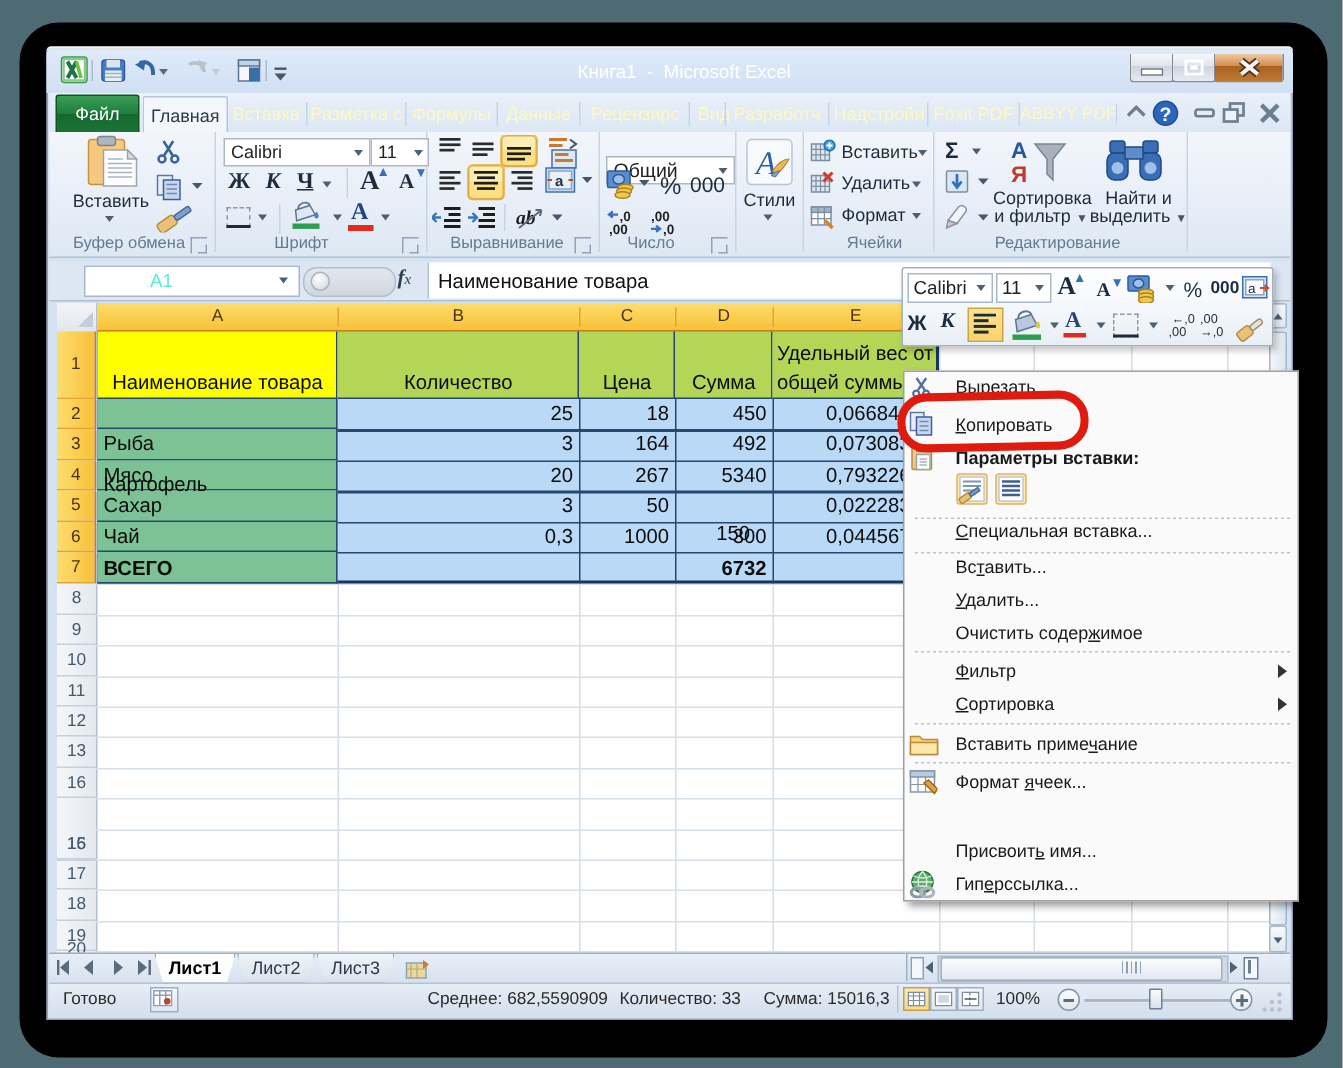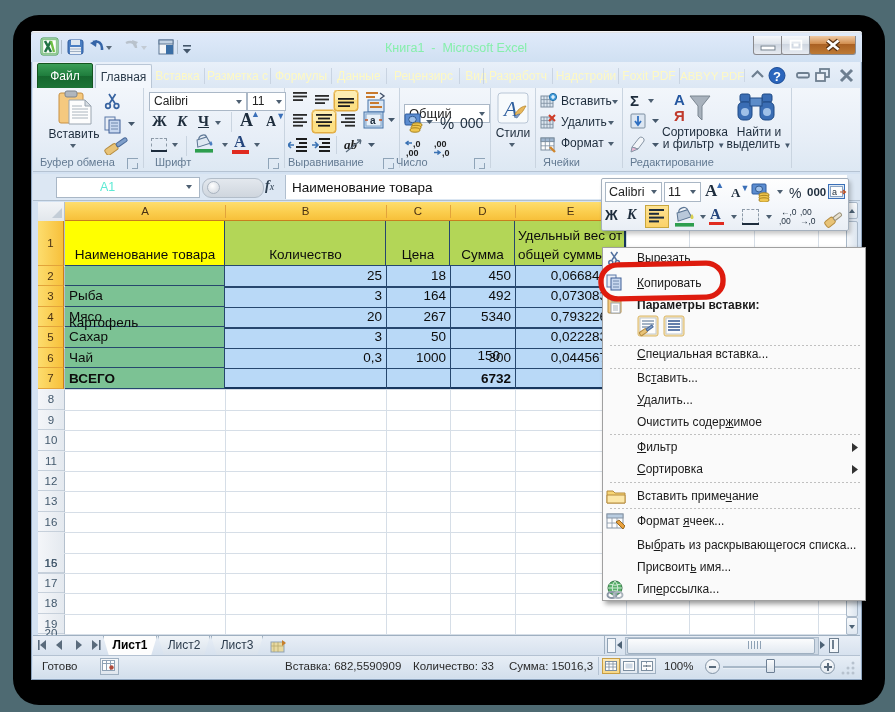--- a/index.html
+++ b/index.html
@@ -3,36 +3,36 @@
 <style>
 html,body{margin:0;padding:0;}
 body{width:895px;height:712px;overflow:hidden;background:#4e6a72;font-family:"Liberation Sans",sans-serif;}
 #root{position:absolute;top:0;left:0;width:895px;height:712px;}
 .ab{position:absolute;}
 #frame{left:13px;top:15px;width:872px;height:690px;background:#000;border-radius:26px;}
 #win{left:31px;top:31px;width:831px;height:649px;background:#d4e2f2;border-radius:3px 3px 0 0;box-shadow:0 0 0 1px #8ea4bd inset;}
 #win:before{content:"";position:absolute;left:0;top:0;right:0;height:3px;background:linear-gradient(#fbfbfb,#c9cdd4);border-radius:3px 3px 0 0;}
 
 #title{left:31px;top:33px;width:831px;height:29px;background:linear-gradient(#dfeafa,#d0e0f2);border-radius:3px 3px 0 0;}
-#titletext{left:385px;top:41px;width:170px;font-size:12.5px;color:#86efac;white-space:nowrap;}
+#titletext{left:385px;top:41px;width:170px;font-size:12.5px;color:#ffffff;white-space:nowrap;}
 
 .wbtn{top:36px;height:18px;border:1px solid #8a8a8e;border-top:none;background:linear-gradient(#f6f8fb,#dfe5ec 45%,#cdd5e0 45%,#e7ebf1);}
 .wbtn.close{background:linear-gradient(#efc9a4,#d18c4c 45%,#aa6023 45%,#bd7a34);}
 .wbtn .g{position:absolute;left:50%;top:50%;transform:translate(-50%,-50%);}
 
 #tabrow{left:33px;top:62px;width:827px;height:26px;background:linear-gradient(#e9f0f9,#dce7f4);}
 .tab{top:64px;height:24px;font-size:12px;color:#fef9c3;text-align:center;line-height:24px;}
 .tab.sel{background:#f3f7fc;border:1px solid #b9c6d6;border-bottom:none;border-radius:2px 2px 0 0;color:#2a3a4a;}
 .tsep{top:68px;width:1px;height:16px;background:#c9d4e2;}
 .tab{white-space:nowrap;overflow:hidden;}
 #filetab{left:37px;top:63px;width:54px;height:24px;background:linear-gradient(#3a9e57,#1e7c3c 50%,#15672e 50%,#1d7437);border:1px solid #14551f;border-radius:2px 2px 0 0;color:#fff;font-size:12px;text-align:center;line-height:24px;}
 
 #ribbon{left:33px;top:88px;width:827px;height:83px;background:linear-gradient(#f2f6fb,#e7eef7 60%,#dde8f3);border-bottom:1px solid #b5c3d3;}
 .grp{top:88px;height:80px;border-right:1px solid #c9d4e0;}
-.grplabel{top:156px;height:14px;font-size:11px;color:#637a92;text-align:left;}
+.grplabel{top:156px;height:14px;font-size:11px;color:#637a92;text-align:center;}
 .launch{top:158px;width:10px;height:10px;border-left:1px solid #8fa4b8;border-top:1px solid #8fa4b8;}
 .launch:after{content:"";position:absolute;right:0px;bottom:0px;width:5px;height:5px;border-right:1px solid #8fa4b8;border-bottom:1px solid #8fa4b8;}
 .combo{background:#fff;border:1px solid #abb8c7;height:17px;font-size:12px;color:#222;padding-left:4px;line-height:17px;}
 .combo .da{position:absolute;right:3px;top:7px;}
 .da{width:0;height:0;border-left:3px solid transparent;border-right:3px solid transparent;border-top:4px solid #4d5f71;}
 .btnletter{font-size:13px;color:#1d2c3c;}
 
 #fbar{left:33px;top:174px;width:827px;height:26px;background:#dce7f3;border-bottom:1px solid #b0bfcf;}
 
 .selhdr{top:0;height:19px;background:linear-gradient(#fddd6e,#fbce4e 55%,#f7c03a);border-right:1px solid #e2a33b;box-sizing:border-box;border-bottom:1px solid #c87f1e;}
@@ -570,21 +570,21 @@
 <div class="ab" style="left:829px;top:638px;width:8px;height:13px;background:#f4f7fa;border:1px solid #6e7f90;"></div>
 <div class="ab" style="left:832px;top:640px;width:2px;height:9px;background:#6e7f90;"></div>
 <div class="ab" id="statusbar"></div>
 <div class="ab st" style="left:42px;">Готово</div>
 <div class="ab" style="left:100px;top:658px;width:17px;height:15px;background:linear-gradient(#f6f8fa,#dfe6ee);border:1px solid #9fb0c1;"></div>
 <svg class="ab" style="left:102px;top:660px" width="13" height="11">
       <rect x="0.5" y="0.5" width="12" height="10" fill="#fdfdfd" stroke="#8fa2b5"></rect>
       <path d="M0.5 3.5 h12 M4.5 0.5 v10 M8.5 0.5 v10" stroke="#8fa2b5"></path>
       <circle cx="9.5" cy="7.5" r="2.2" fill="#b04a3a"></circle>
     </svg>
-<div class="ab st" style="left:285px;">Вставка: 682,5590909</div>
+<div class="ab st" style="left:285px;">Среднее: 682,5590909</div>
 <div class="ab st" style="left:413px;">Количество: 33</div>
 <div class="ab st" style="left:509px;">Сумма: 15016,3</div>
 <div class="ab" style="left:598px;top:657px;width:1px;height:18px;background:#b4c2d2;"></div>
 <div class="ab" style="left:602px;top:658px;width:18px;height:16px;background:linear-gradient(#fce8b6,#f7d887);border:1px solid #c89e43;box-sizing:border-box;"></div>
 <svg class="ab" style="left:605px;top:661px" width="12" height="10">
       <rect x="0.5" y="0.5" width="11" height="9" fill="#fdfdfd" stroke="#7c8ea0"></rect>
       <path d="M0.5 3 h11 M4 0.5 v9 M8 0.5 v9 M0.5 6 h11" stroke="#7c8ea0" stroke-width="0.8"></path>
     </svg>
 <div class="ab" style="left:620px;top:658px;width:18px;height:16px;background:linear-gradient(#f4f7fa,#e2e9f1);border:1px solid #9fb0c1;box-sizing:border-box;"></div>
 <svg class="ab" style="left:623px;top:661px" width="12" height="10">
@@ -757,21 +757,20 @@
 </svg>
 <div class="ab mi" style="top:489px;">Вставить приме<u>ч</u>ание</div>
 <div class="ab msep" style="top:508px;"></div>
 <svg class="ab" style="left:606px;top:513px" width="19" height="17" viewBox="0 0 19 17">
  <rect x="1" y="1" width="16" height="14" fill="#fdfdfd" stroke="#8795a5"></rect>
  <rect x="1" y="1" width="16" height="4" fill="#b8cce0" stroke="#8795a5"></rect>
  <path d="M6 5 v10 M11 5 v10 M1 10 h16" stroke="#8795a5" stroke-width="0.8"></path>
  <path d="M10 9 l7 7 l2 -3 l-6 -6 z" fill="#e9a13e" stroke="#9a6a1e"></path>
 </svg>
 <div class="ab mi" style="top:514px;">Формат <u>я</u>чеек...</div>
-<div class="ab mi" style="top:538px;">Вы<u>б</u>рать из раскрывающегося списка...</div>
 <div class="ab mi" style="top:560px;">Присвоит<u>ь</u> имя...</div>
 <svg class="ab" style="left:605px;top:580px" width="20" height="19" viewBox="0 0 20 19">
  <circle cx="10" cy="8" r="7" fill="#58b06a" stroke="#2e7340"></circle>
  <path d="M3 8 h14 M10 1 a10 10 0 0 1 0 14 M10 1 a10 10 0 0 0 0 14 M4 4 a12 9 0 0 0 12 0 M4 12 a12 9 0 0 1 12 0" stroke="#dff0e2" stroke-width="0.9" fill="none"></path>
  <ellipse cx="7" cy="15" rx="4.5" ry="3" fill="none" stroke="#8b97a5" stroke-width="2"></ellipse>
  <ellipse cx="13" cy="15" rx="4.5" ry="3" fill="none" stroke="#aab4bd" stroke-width="2"></ellipse>
 </svg>
 <div class="ab mi" style="top:582px;">Гип<u>е</u>рссылка...</div>
 
 <svg class="ab" style="left:594px;top:258px" width="136" height="48" viewBox="0 0 136 48">

